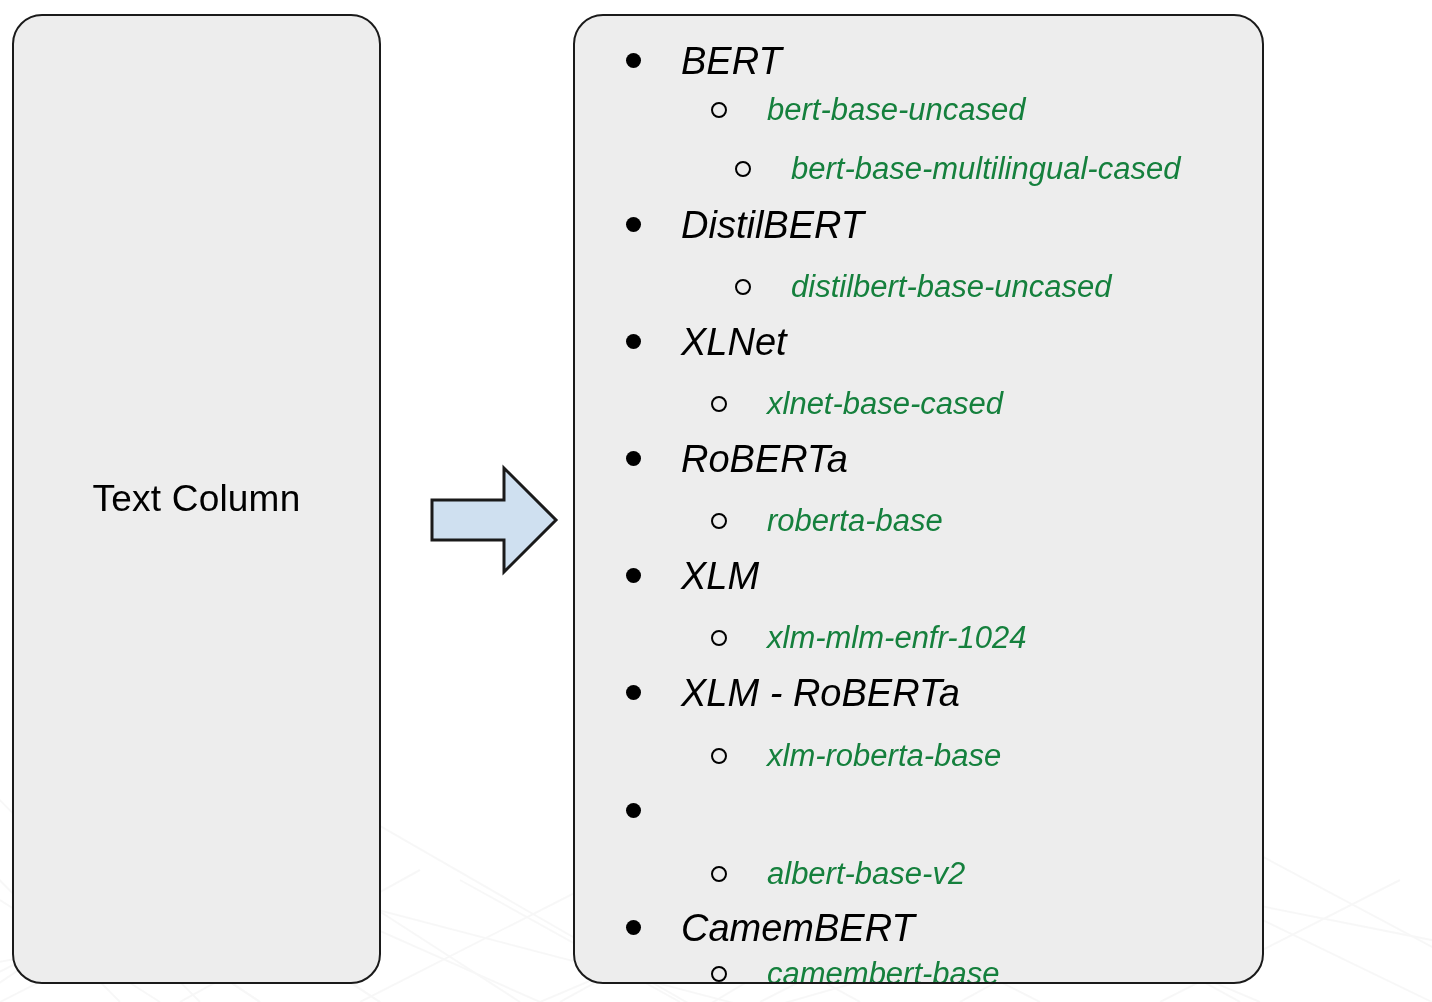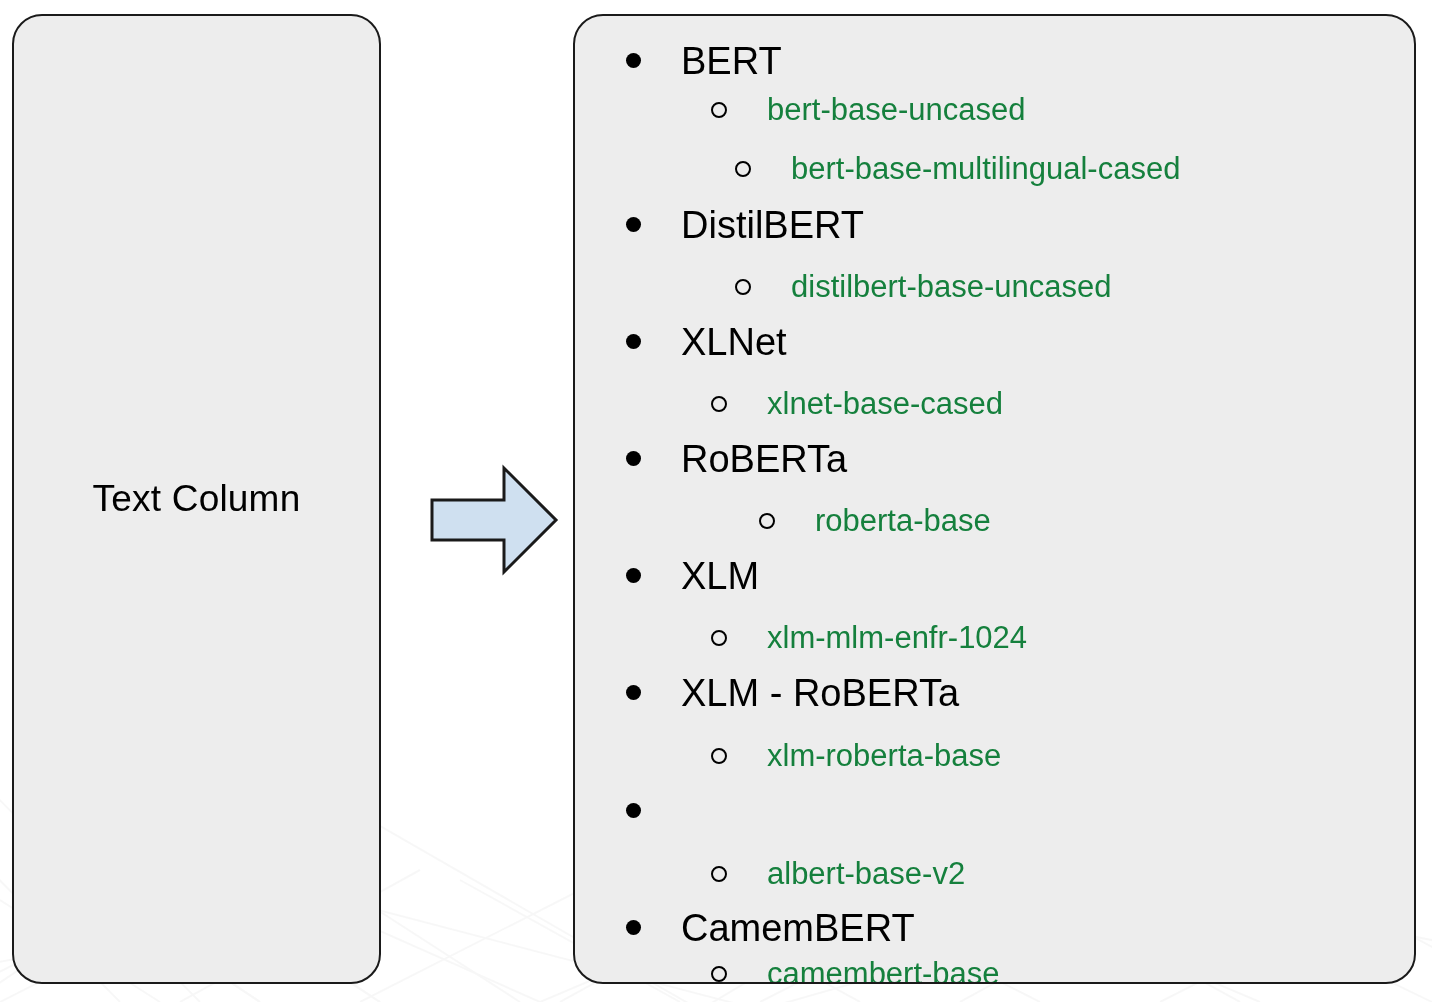--- a/index.html
+++ b/index.html
@@ -60,24 +60,25 @@
     top: 462px;
     width: 132px;
     height: 116px;
     z-index: 2;
   }
 
   
   #right-panel {
     left: 573px;
     top: 14px;
-    width: 843px;
+    width: 691px;
     height: 970px;
     padding: 0;
     overflow: hidden;
+    font-style: italic;
   }
   #model-list {
     list-style: none;
     margin: 0;
     padding: 0;
     position: relative;
     height: 100%;
   }
   .group-item {
     position: relative;
@@ -225,21 +226,21 @@
           <span class="sub-label">xlnet-base-cased</span>
         </div>
       </li>
 
       <li class="r" style="top:414px;">
         <div class="group-item">
           <span class="bullet-disc"></span>
           <span class="group-label">RoBERTa</span>
         </div>
       </li>
-      <li class="r" style="top:475px;margin-left:48px;">
+      <li class="r" style="top:475px;">
         <div class="sub-item">
           <span class="bullet-circle"></span>
           <span class="sub-label">roberta-base</span>
         </div>
       </li>
 
       <li class="r" style="top:531px;">
         <div class="group-item">
           <span class="bullet-disc"></span>
           <span class="group-label">XLM</span>

